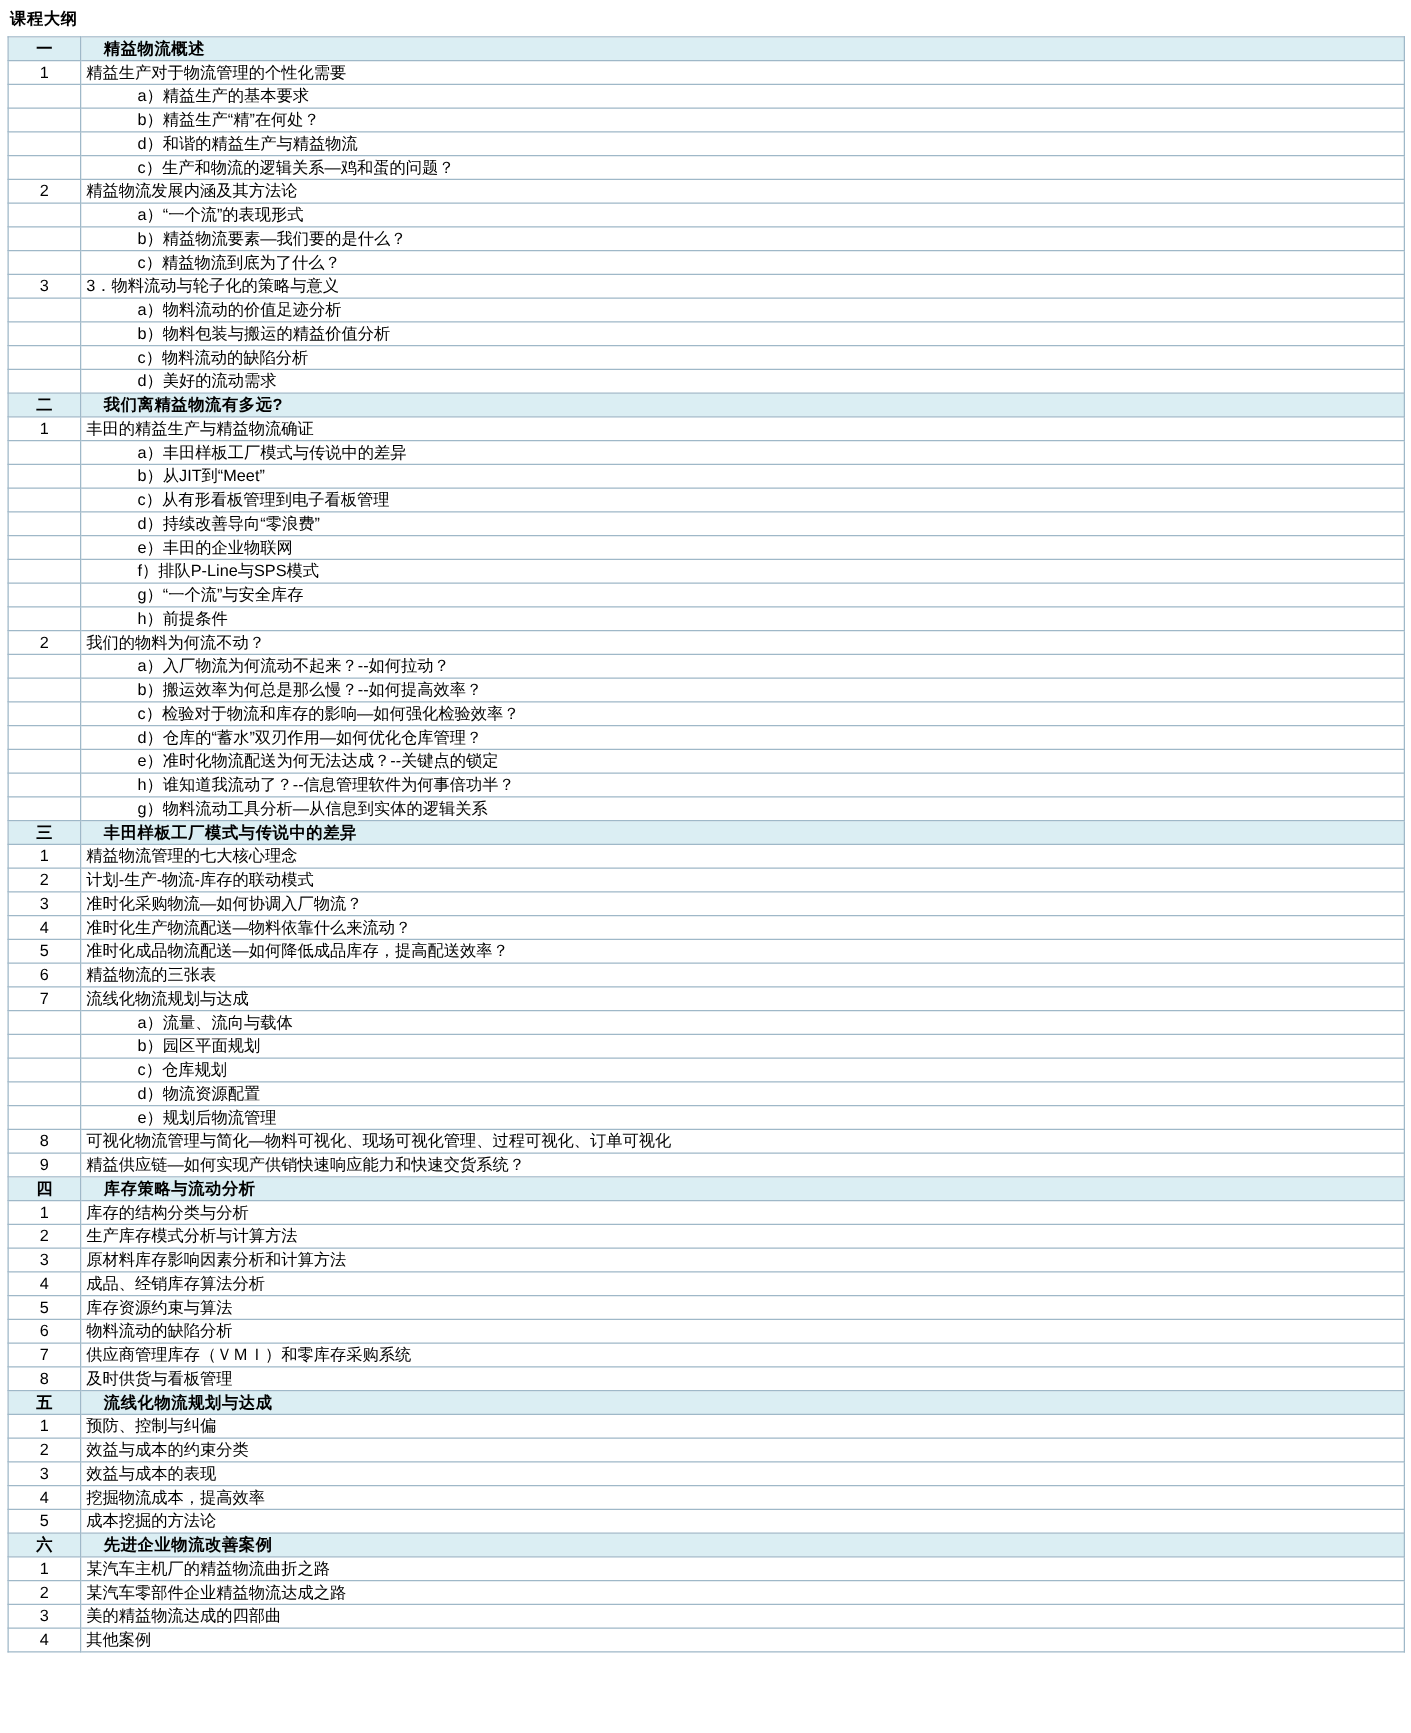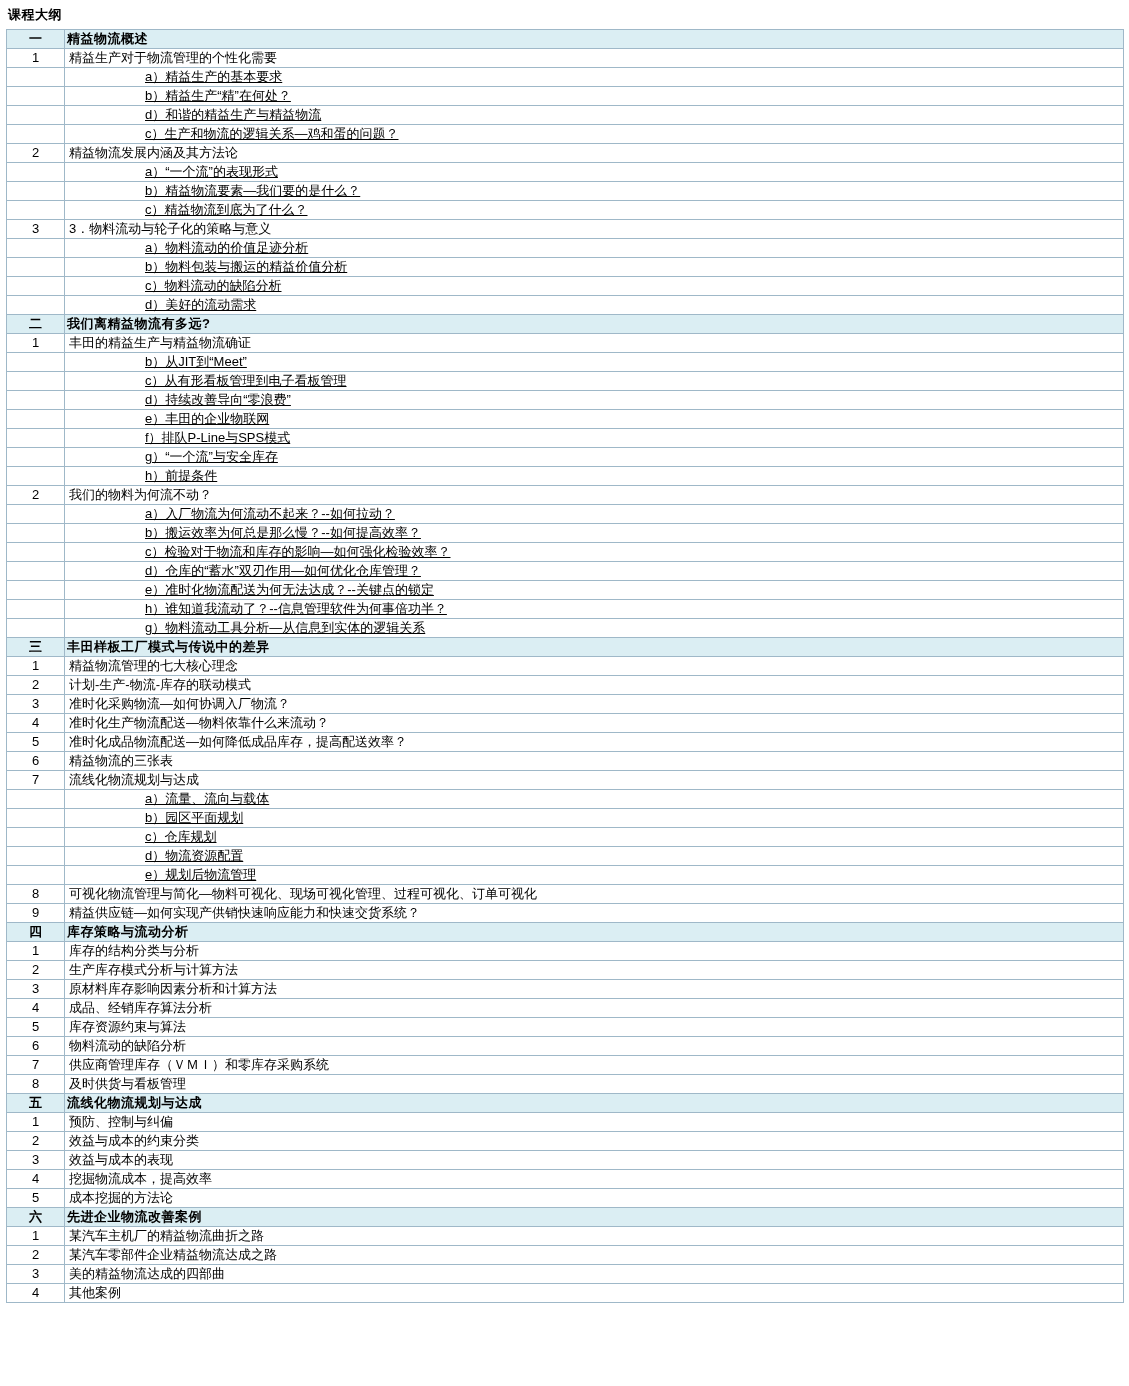--- a/index.html
+++ b/index.html
@@ -53,29 +53,28 @@
   
   tr.section td {
     background: #dbeef3;
     font-weight: bold;
   }
   tr.section td.num {
     font-weight: bold;
     font-size: 13px;
   }
   tr.section td.txt {
-    padding-left: 2px;
+    padding-left: 18px;
     letter-spacing: 0.5px;
   }
   
   tr.item td.txt { padding-left: 4px; }
   
   tr.sub td.txt {
-    padding-left: 80px;
-    text-decoration: underline;
+    padding-left: 45px;
   }
   tr.sub td.num { border-right: 1px solid #9fb8c8; }
 </style>
 </head>
 <body>
 
 <div class="page">
   <div class="doc-title">课程大纲</div>
   <table class="outline">
     <colgroup>
@@ -146,20 +145,24 @@
         <tr class="section">
           <td class="num">二</td>
           <td class="txt">我们离精益物流有多远?</td>
         </tr>
         <tr class="item">
           <td class="num">1</td>
           <td class="txt">丰田的精益生产与精益物流确证</td>
         </tr>
         <tr class="sub">
           <td class="num"></td>
+          <td class="txt">a）丰田样板工厂模式与传说中的差异</td>
+        </tr>
+        <tr class="sub">
+          <td class="num"></td>
           <td class="txt">b）从JIT到“Meet”</td>
         </tr>
         <tr class="sub">
           <td class="num"></td>
           <td class="txt">c）从有形看板管理到电子看板管理</td>
         </tr>
         <tr class="sub">
           <td class="num"></td>
           <td class="txt">d）持续改善导向“零浪费”</td>
         </tr>

